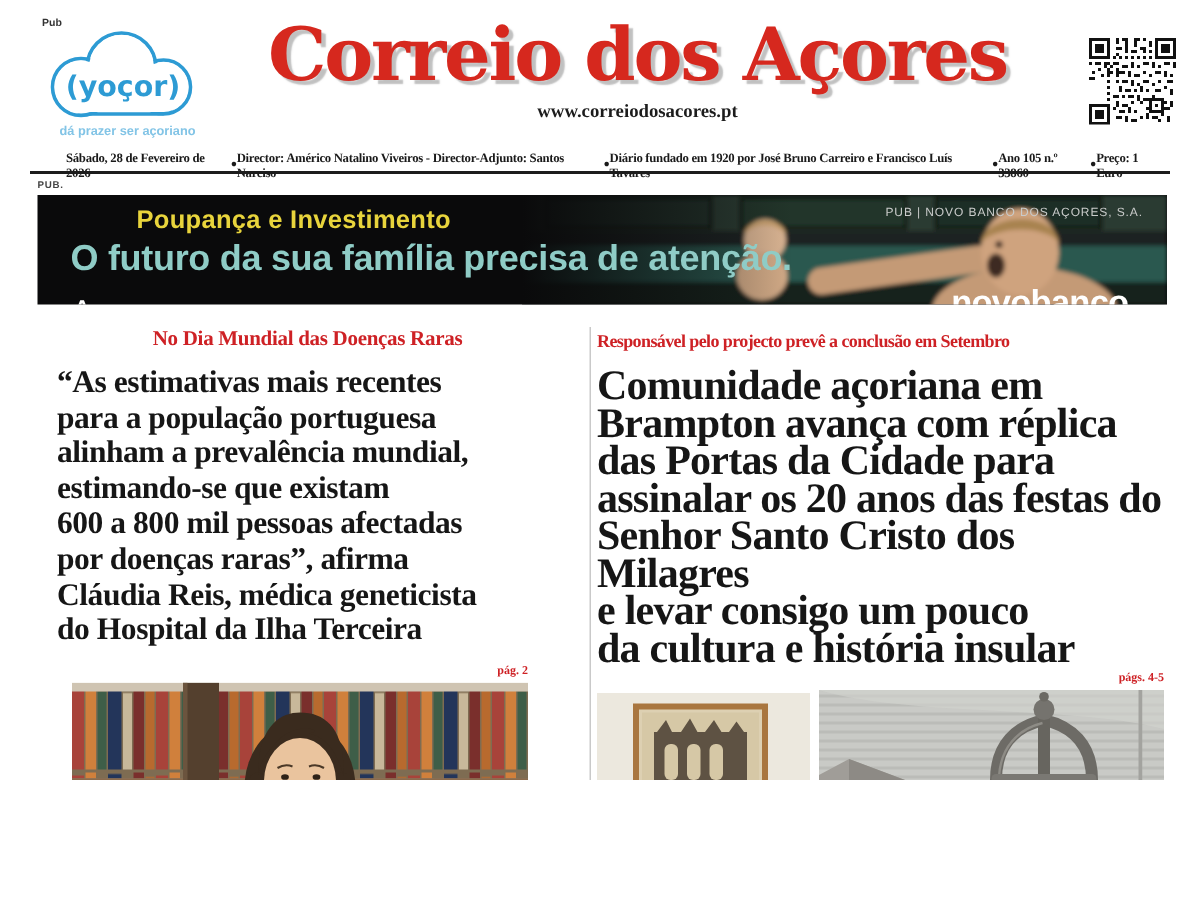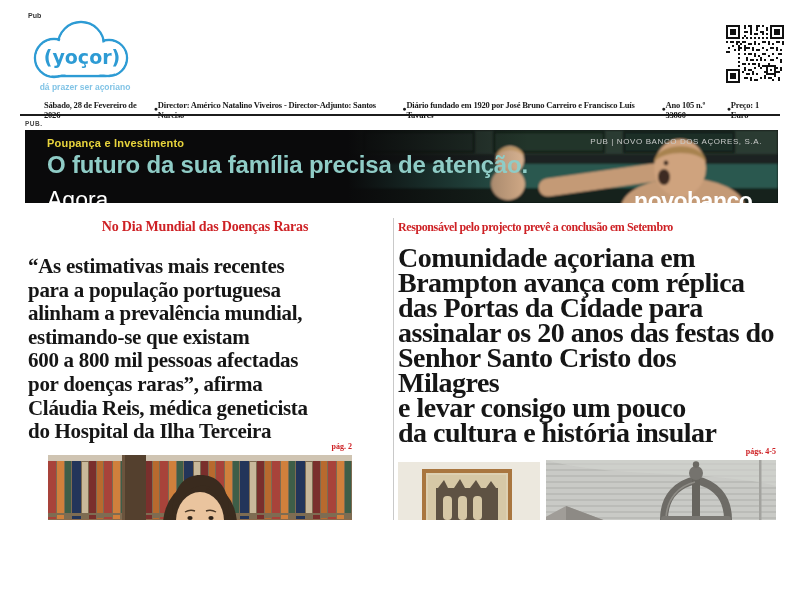--- a/index.html
+++ b/index.html
@@ -25,34 +25,34 @@
     justify-content:space-between; font:700 8.5px "Liberation Serif",serif; color:#1a1a1a; letter-spacing:-0.2px;padding-left:20px; }
   .dateline .dot { font-size:7px; position:relative; top:-1px; }
   .rule-top { position:absolute; left:20px; right:20px; top:114px; height:2px; background:#1c1c1c; }
   
   .pub-label { position:absolute; left:25px; top:120px; font:700 6.5px "Liberation Sans",sans-serif; color:#444; letter-spacing:.5px; }
   .banner { position:absolute; left:25px; top:130px; width:753px; height:73px; background:var(--banner-bg); overflow:hidden; }
   .banner-photo { position:absolute; right:0; top:0; width:430px; height:73px; }
   .banner-fade { position:absolute; right:0; top:0; width:430px; height:73px;
     background:linear-gradient(90deg, var(--banner-bg) 0%, rgba(10,10,11,0) 42%); }
   .banner-text { position:absolute; left:22px; top:7px; font-family:"Liberation Sans",sans-serif; }
-  .banner-kicker { font-weight:700; font-size:11px; color:var(--banner-yellow); letter-spacing:.2px; }
+  .banner-kicker { font-weight:700; font-size:17px; color:var(--banner-yellow); letter-spacing:.2px;margin-left:44px; }
   .banner-headline { font-weight:700; font-size:24px; color:var(--banner-teal); margin-top:2px; letter-spacing:-0.2px; }
   .banner-cta { font-weight:400; font-size:23px; color:#ffffff; margin-top:8px; }
   .banner-brandnote { position:absolute; right:16px; top:7px; font:400 8px "Liberation Sans",sans-serif; color:#c9cbca; letter-spacing:.6px; }
   .banner-brand { position:absolute; right:15px; top:23px; text-align:left; color:#fff; font-family:"Liberation Sans",sans-serif;margin-top:37px; }
   .banner-brand .nb { font-weight:700; font-size:23px; letter-spacing:-0.5px; line-height:1; }
   .banner-brand .nb-sub { font-weight:700; font-size:11.5px; letter-spacing:1.2px; margin-top:1px;padding-left:40px; }
   
   .col-divider { position:absolute; left:393px; top:218px; bottom:0; width:1px; background:#c9c9c9; }
   .kicker { position:absolute; font-weight:700; color:var(--kicker-red); }
   .kicker-left { left:20px; top:219px; width:370px; text-align:center; font-size:14px; letter-spacing:-0.2px; }
   .kicker-right { left:398px; top:220px; width:382px; font-size:12px; letter-spacing:-0.4px;font-family:Liberation Serif, serif; }
   .headline { position:absolute; font-weight:700; color:var(--headline-black); white-space:pre-line; }
-  .headline-left { left:28px; top:243px; width:352px; font-size:21px; line-height:23.6px; letter-spacing:-0.3px;margin-top:12px; }
+  .headline-left { left:38px; top:243px; width:352px; font-size:21px; line-height:23.6px; letter-spacing:-0.3px; }
   .headline-right { left:398px; top:245px; width:382px; font-size:28px; line-height:25px; letter-spacing:-0.5px; }
   .pageref { position:absolute; font:700 8px "Liberation Serif",serif; color:var(--kicker-red); }
   .pageref-left { left:48px; width:304px; top:442px; text-align:right; }
   .pageref-right { left:546px; width:230px; top:447px; text-align:right; }
   .photo { position:absolute; overflow:hidden; }
   .photo svg { display:block; }
   .ph-woman { left:48px; top:455px; width:304px; height:145px; }
   .ph-office { left:398px; top:462px; width:142px; height:138px; }
   .ph-crown { left:546px; top:460px; width:230px; height:140px; }
 </style>
@@ -76,20 +76,22 @@
           <circle cx="57" cy="25" r="21.6"></circle>
           <circle cx="85" cy="38" r="16.6"></circle>
         <rect x="23.4" y="31.4" width="69.2" height="23.2" rx="11"></rect>
       </g>
       <text x="58" y="44" text-anchor="middle" font-family="DejaVu Sans, sans-serif" font-weight="700" font-size="19" fill="#2d9bd4">(yoçor)</text>
     </svg>
   </div>
   <div class="yocor-tagline">dá prazer ser açoriano</div>
 
   <div class="masthead">
+    <h1>Correio dos Açores</h1>
+    <div class="site-url">www.correiodosacores.pt</div>
   </div>
 
   <svg class="qr" viewBox="0 0 29 29" shape-rendering="crispEdges">
     <rect width="29" height="29" fill="#fff"></rect>
     <g fill="#111">
       <path d="M0 0h7v7H0z"></path>
         <path d="M22 0h7v7h-7z"></path>
         <path d="M0 22h7v7H0z"></path>
     </g>
     <g fill="#fff">

